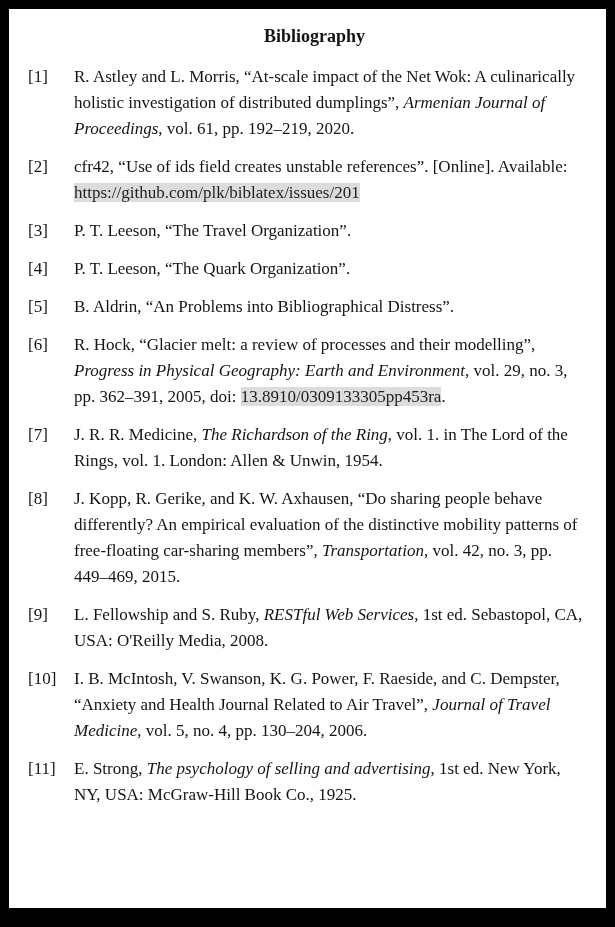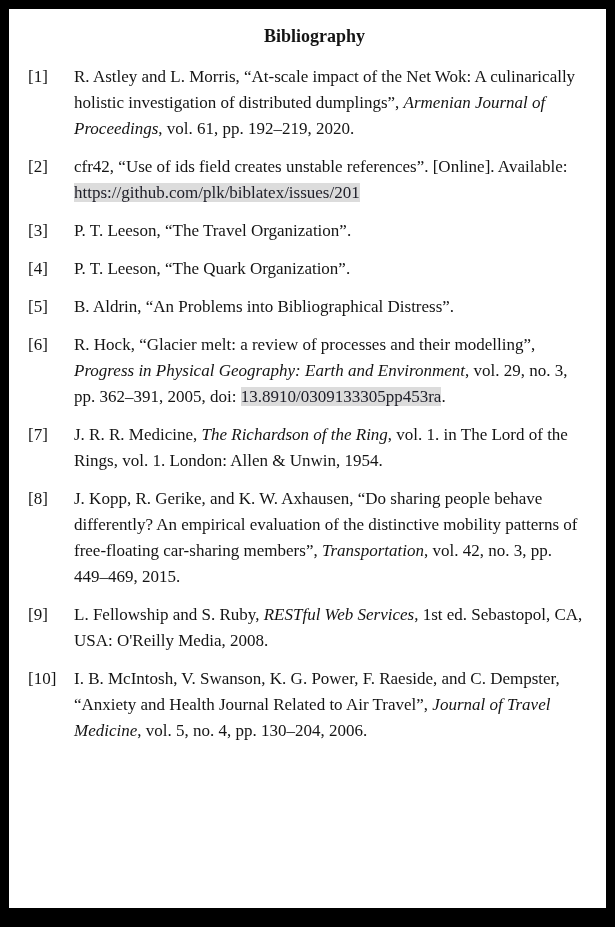--- a/index.html
+++ b/index.html
@@ -103,15 +103,19 @@
           <span class="text"><span class="normal">J. Kopp, R. Gerike, and K. W. Axhausen, “Do sharing people behave differently? An empirical evaluation of the distinctive mobility patterns of free-floating car-sharing members”, </span><span class="italic">Transportation</span><span class="normal">, vol. 42, no. 3, pp. 449–469, 2015.</span></span>
         </div>
         <div class="entry">
           <span class="label">[9]</span>
           <span class="text"><span class="normal">L. Fellowship and S. Ruby, </span><span class="italic">RESTful Web Services</span><span class="normal">, 1st ed. Sebastopol, CA, USA: O'Reilly Media, 2008.</span></span>
         </div>
         <div class="entry">
           <span class="label">[10]</span>
           <span class="text"><span class="normal">I. B. McIntosh, V. Swanson, K. G. Power, F. Raeside, and C. Dempster, “Anxiety and Health Journal Related to Air Travel”, </span><span class="italic">Journal of Travel Medicine</span><span class="normal">, vol. 5, no. 4, pp. 130–204, 2006.</span></span>
         </div>
+        <div class="entry">
+          <span class="label">[11]</span>
+          <span class="text"><span class="normal">E. Strong, </span><span class="italic">The psychology of selling and advertising</span><span class="normal">, 1st ed. New York, NY, USA: McGraw-Hill Book Co., 1925.</span></span>
+        </div>
       </div>
   </div>
 </div>
 
 </body></html>

